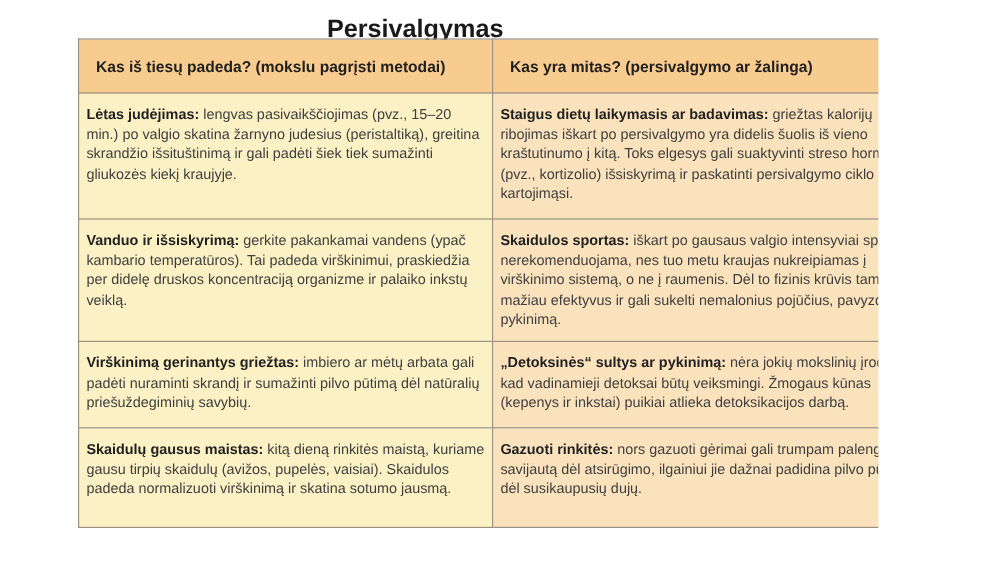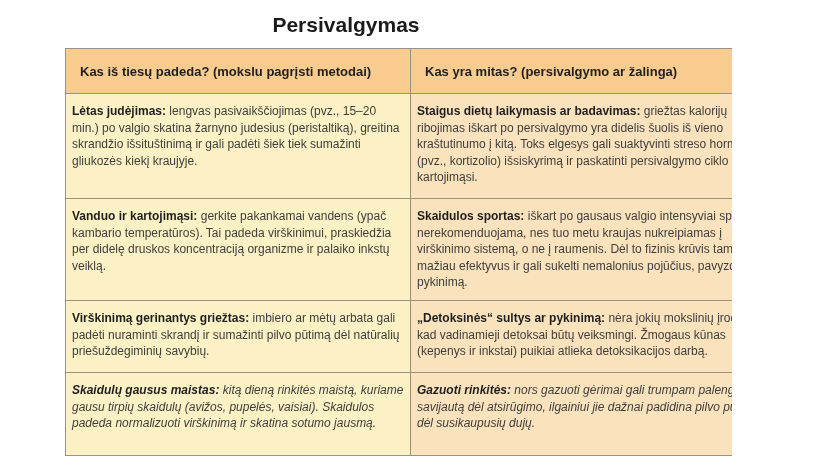--- a/index.html
+++ b/index.html
@@ -31,21 +31,21 @@
     text-align: center;
     font-size: 21px;
     line-height: 24px;
     font-weight: bold;
     color: var(--title_color);
     transform: translateX(-20px);
   }
   table.compare {
     position: absolute;
     left: 65px;
-    top: 48px;
+    top: 32px;
     width: 710px;
     border-collapse: collapse;
     table-layout: fixed;
   }
   col.c-left  { width: 345px; }
   col.c-right { width: 365px; }
   th, td { border: 1px solid var(--border); }
   thead tr { height: 45px; }
   th {
     background: var(--header_bg);
@@ -62,21 +62,21 @@
     font-size: 12px;
     line-height: 16.5px;
     color: var(--body_text);
   }
   td.left  { background: var(--left_bg); }
   td.right { background: var(--right_bg); }
   td strong { color: var(--term_text); font-weight: bold; }
   tr.r0 { height: 105px; }
   tr.r1 { height: 102px; }
   tr.r2 { height: 72px; }
-  tr.r3 { height: 83px; font-style: italic; }
+  tr.r3 { height: 83px; }
 </style>
 </head>
 <body>
 
 <div class="page">
 
   <h1 class="title">Persivalgymas</h1>
 
   <table class="compare">
     <colgroup>
@@ -93,21 +93,21 @@
       <tr class="r0">
         <td class="left">
           <strong>Lėtas judėjimas:</strong><span> lengvas pasivaikščiojimas (pvz., 15–20 min.) po valgio skatina žarnyno judesius (peristaltiką), greitina skrandžio išsituštinimą ir gali padėti šiek tiek sumažinti gliukozės kiekį kraujyje.</span>
         </td>
         <td class="right">
           <strong>Staigus dietų laikymasis ar badavimas:</strong><span> griežtas kalorijų ribojimas iškart po persivalgymo yra didelis šuolis iš vieno kraštutinumo į kitą. Toks elgesys gali suaktyvinti streso hormonų (pvz., kortizolio) išsiskyrimą ir paskatinti persivalgymo ciklo kartojimąsi.</span>
         </td>
       </tr>
       <tr class="r1">
         <td class="left">
-          <strong>Vanduo ir kartojimąsi:</strong><span> gerkite pakankamai vandens (ypač kambario temperatūros). Tai padeda virškinimui, praskiedžia per didelę druskos koncentraciją organizme ir palaiko inkstų veiklą.</span>
+          <strong>Vanduo ir išsiskyrimą:</strong><span> gerkite pakankamai vandens (ypač kambario temperatūros). Tai padeda virškinimui, praskiedžia per didelę druskos koncentraciją organizme ir palaiko inkstų veiklą.</span>
         </td>
         <td class="right">
           <strong>Skaidulos sportas:</strong><span> iškart po gausaus valgio intensyviai sportuoti nerekomenduojama, nes tuo metu kraujas nukreipiamas į virškinimo sistemą, o ne į raumenis. Dėl to fizinis krūvis tampa mažiau efektyvus ir gali sukelti nemalonius pojūčius, pavyzdžiui, pykinimą.</span>
         </td>
       </tr>
       <tr class="r2">
         <td class="left">
           <strong>Virškinimą gerinantys griežtas:</strong><span> imbiero ar mėtų arbata gali padėti nuraminti skrandį ir sumažinti pilvo pūtimą dėl natūralių priešuždegiminių savybių.</span>
         </td>
         <td class="right">

